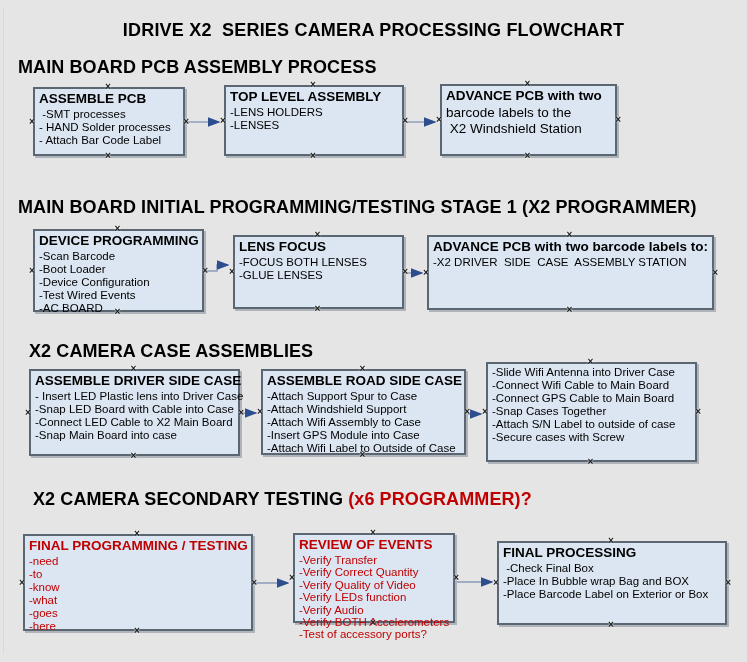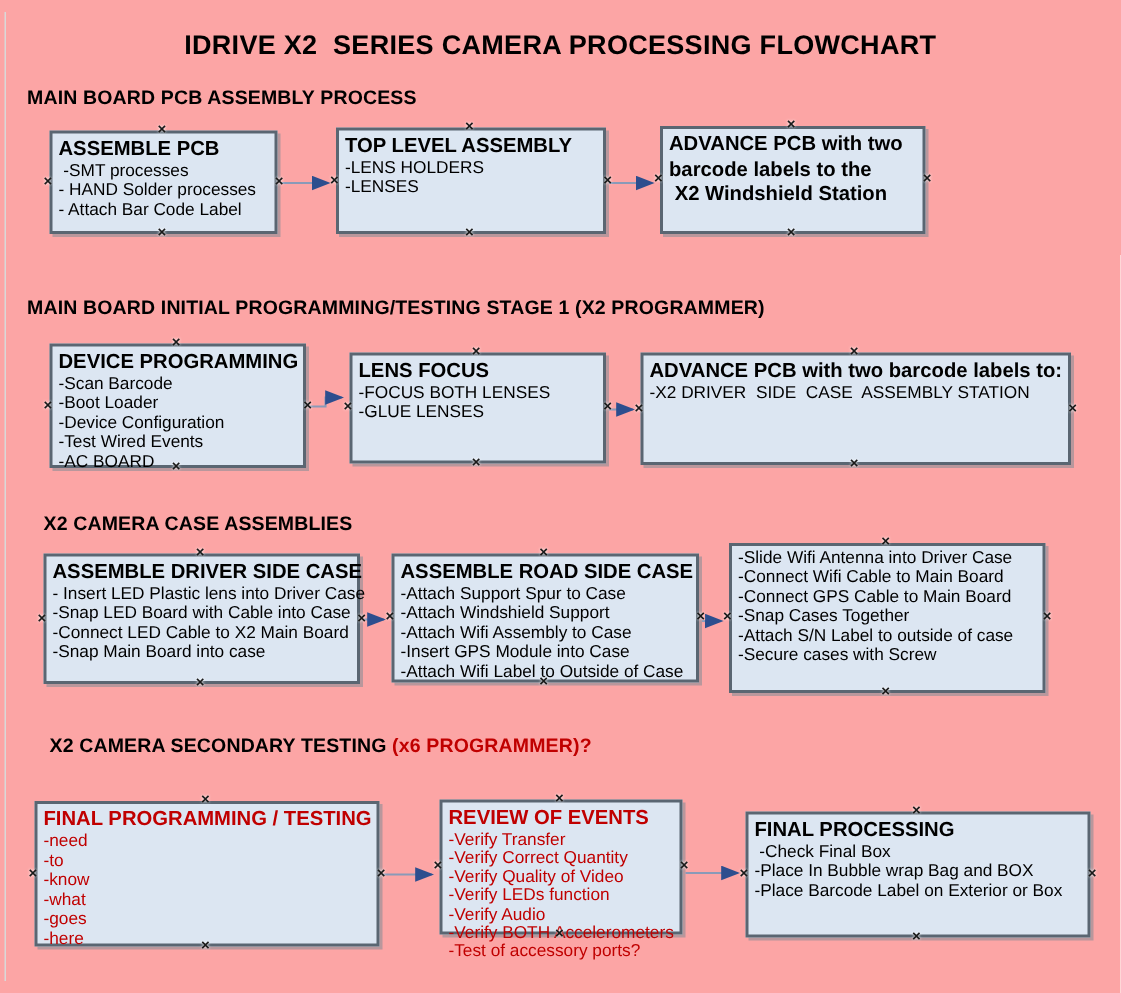--- a/index.html
+++ b/index.html
@@ -1,38 +1,38 @@
 <!DOCTYPE html>
 <html><head>
 <meta charset="utf-8">
 <style>
   html,body{margin:0;padding:0;background:#ffffff;}
   #canvas{
-    position:relative;width:747px;height:662px;background:#fca5a5;
+    position:relative;width:747px;height:662px;background:#e5e5e5;
     font-family:"Liberation Sans", sans-serif;color:#000;overflow:hidden;
   }
   .page-edge{position:absolute;left:3px;top:8px;width:1px;height:646px;background:#d9d9d9;}
   .main-title{
     position:absolute;left:0;top:20px;width:747px;text-align:center;
     font-size:18px;font-weight:bold;letter-spacing:.2px;white-space:pre;
   }
   .sec-heading{
-    position:absolute;font-size:13px;font-weight:bold;white-space:pre;letter-spacing:.1px;
+    position:absolute;font-size:18px;font-weight:bold;white-space:pre;letter-spacing:.1px;
   }
   .sec-heading .red-part{color:#c00000;}
   .box{
     position:absolute;background:#dce6f2;border:2px solid #5a6672;
     box-shadow:2px 2px 0 rgba(130,140,150,.55);
     padding:2px 4px 0 4px;box-sizing:border-box;
   }
   .box .bt{font-size:13.5px;font-weight:bold;line-height:16px;white-space:pre;margin-bottom:1px;}
   .box .bi{font-size:11.5px;line-height:13px;white-space:pre;}
   .box.tight .bi{line-height:12.4px;}
   .box.red .bt,.box.red .bi{color:#c00000;}
-  .box.boldi .bi{font-weight:bold;font-size:13.5px;line-height:16px;}
+  .box.boldi .bi{font-weight:normal;font-size:13.5px;line-height:16px;}
   .cp{
     position:absolute;font-size:10px;font-weight:bold;color:#1a1a1a;line-height:10px;
     text-shadow:0 0 2px #fff;z-index:5;
   }
   .cp-t{top:-7px;left:50%;margin-left:-4px;}
   .cp-b{bottom:-7px;left:50%;margin-left:-4px;}
   .cp-l{left:-6px;top:50%;margin-top:-5px;}
   .cp-r{right:-6px;top:50%;margin-top:-5px;}
   svg.arrows{position:absolute;left:0;top:0;z-index:4;pointer-events:none;}
   svg.arrows path.al{stroke:#8a9ab8;stroke-width:1.4;fill:none;}

